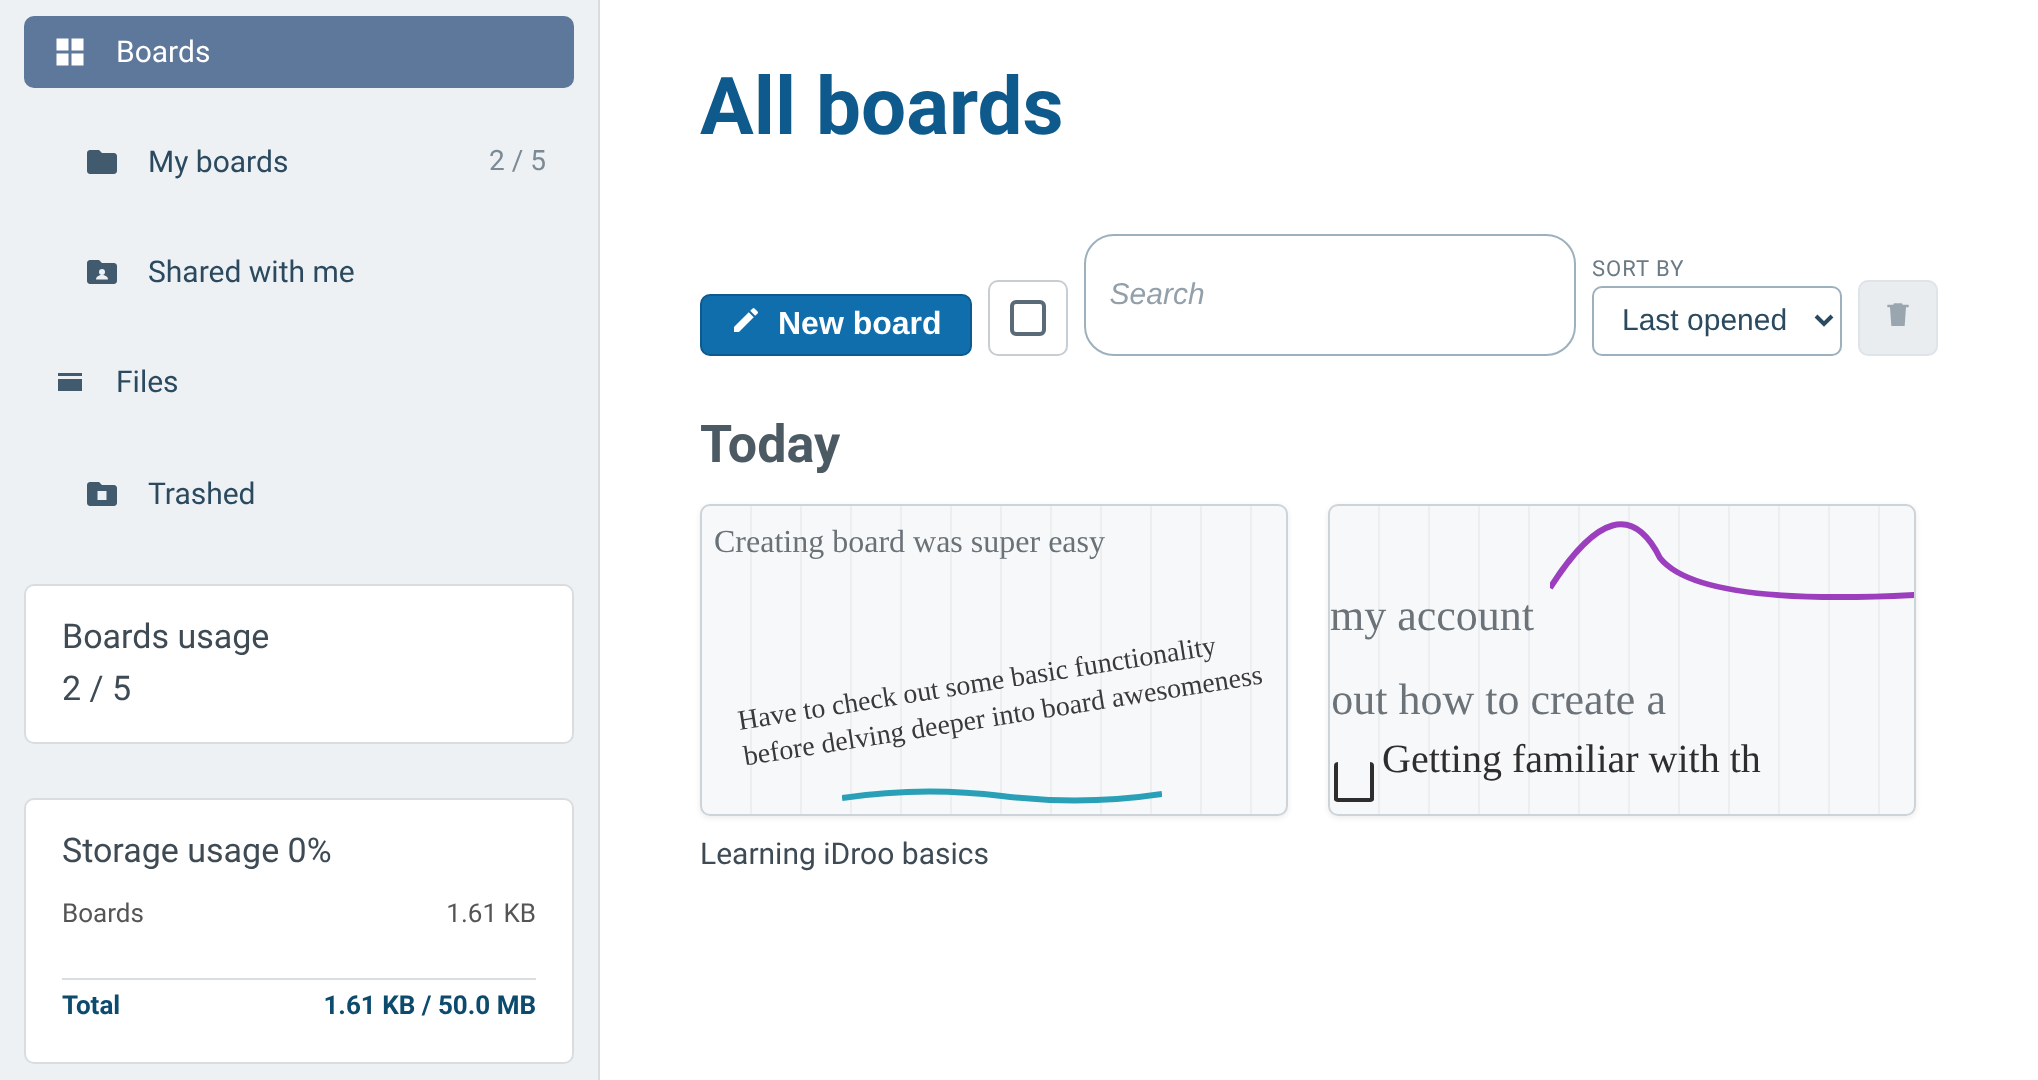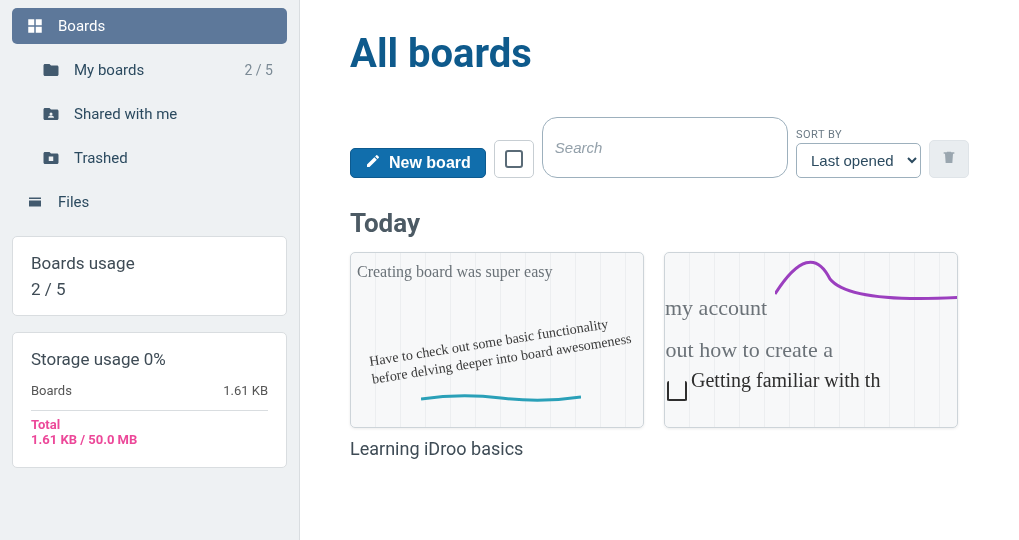--- a/index.html
+++ b/index.html
@@ -13,20 +13,21 @@
   display: flex;
 }
 .sidebar {
   width: 300px;
   background: #eef1f3;
   border-right: 1px solid #d9dde0;
   padding: 8px 12px;
   display: flex;
   flex-direction: column;
   gap: 8px;
+  justify-content: space-between;
 }
 .nav-item {
   display: flex;
   align-items: center;
   padding: 9px 14px;
   border-radius: 5px;
   cursor: pointer;
   color: #2b4a5f;
   font-size: 15px;
   gap: 14px;
@@ -68,24 +69,23 @@
 .storage-row {
   display: flex;
   justify-content: space-between;
   font-size: 13px;
   color: #555;
   padding: 4px 0;
 }
 .storage-row.total {
   border-top: 1px solid #d9dde0;
   font-weight: 700;
-  color: #ec4899;
-  margin-top: 8px;
+  color: #0c4a6e;
+  margin-top: 20px;
   padding-top: 6px;
-  flex-direction: column;
 }
 .main {
   flex: 1;
   padding: 30px 50px 20px 50px;
   overflow: auto;
 }
 .page-title {
   font-size: 40px;
   font-weight: 700;
   color: #0e5a8c;
@@ -175,33 +175,33 @@
 .board-grid {
   display: flex;
   gap: 20px;
 }
 .board-card {
   width: 294px;
   cursor: pointer;
 }
 .board-thumb {
   width: 294px;
-  height: 176px;
+  height: 156px;
   border: 1px solid #cdd4d9;
   border-radius: 5px;
   background:
     repeating-linear-gradient(to right, #f7f8f9, #f7f8f9 24px, #eceef0 24px, #eceef0 25px),
     repeating-linear-gradient(to bottom, #f7f8f9, #f7f8f9 24px, #eceef0 24px, #eceef0 25px);
   box-shadow: 0 1px 3px rgba(0,0,0,0.08);
   position: relative;
   overflow: hidden;
 }
 .board-caption {
   margin-top: 10px;
-  font-size: 18px;
+  font-size: 15px;
   color: #3e4b55;
 }
 .hand1 {
   font-family: "Comic Sans MS", cursive;
   color: #6a7278;
   position: absolute;
 }
 .hand1.a { top: 10px; left: 6px; font-size: 16px; }
 .hand1.b { top: 78px; left: 18px; font-size: 14px; transform: rotate(-9deg); color: #3a3a3a; line-height: 1.3; width: 280px; }
 .underline1 {
@@ -262,37 +262,37 @@
     <span class="nav-icon">
       <svg viewBox="0 0 24 24" fill="#425a6e">
           <path d="M20 6h-8l-2-2H4c-1.1 0-2 .9-2 2v12c0 1.1.9 2 2 2h16c1.1 0 2-.9 2-2V8c0-1.1-.9-2-2-2z"></path>
           <circle cx="12" cy="12" r="2" fill="#eef1f3"></circle>
           <path d="M8 17c0-2 2-3 4-3s4 1 4 3" fill="#eef1f3"></path>
         </svg>
     </span>
     <span>Shared with me</span>
   </div>
 
+  <div class="nav-item">
+    <span class="nav-icon">
+      <svg viewBox="0 0 24 24" fill="#425a6e">
+          <path d="M4 6h16v2H4zm0 4h16v8H4z"></path>
+        </svg>
+    </span>
+    <span>Files</span>
+  </div>
+
   <div class="nav-item child">
     <span class="nav-icon">
       <svg viewBox="0 0 24 24" fill="#425a6e">
           <path d="M20 6h-8l-2-2H4c-1.1 0-2 .9-2 2v12c0 1.1.9 2 2 2h16c1.1 0 2-.9 2-2V8c0-1.1-.9-2-2-2z"></path>
           <path d="M9 10h6v6H9z" fill="#eef1f3"></path>
         </svg>
     </span>
     <span>Trashed</span>
-  </div>
-
-  <div class="nav-item">
-    <span class="nav-icon">
-      <svg viewBox="0 0 24 24" fill="#425a6e">
-          <path d="M4 6h16v2H4zm0 4h16v8H4z"></path>
-        </svg>
-    </span>
-    <span>Files</span>
   </div>
 
   <div class="card">
     <div class="card-title">Boards usage</div>
     <div class="card-sub">2 / 5</div>
   </div>
 
   <div class="card">
     <div class="card-title" style="margin-bottom:10px;">Storage usage 0%</div>
     <div class="storage-row">

